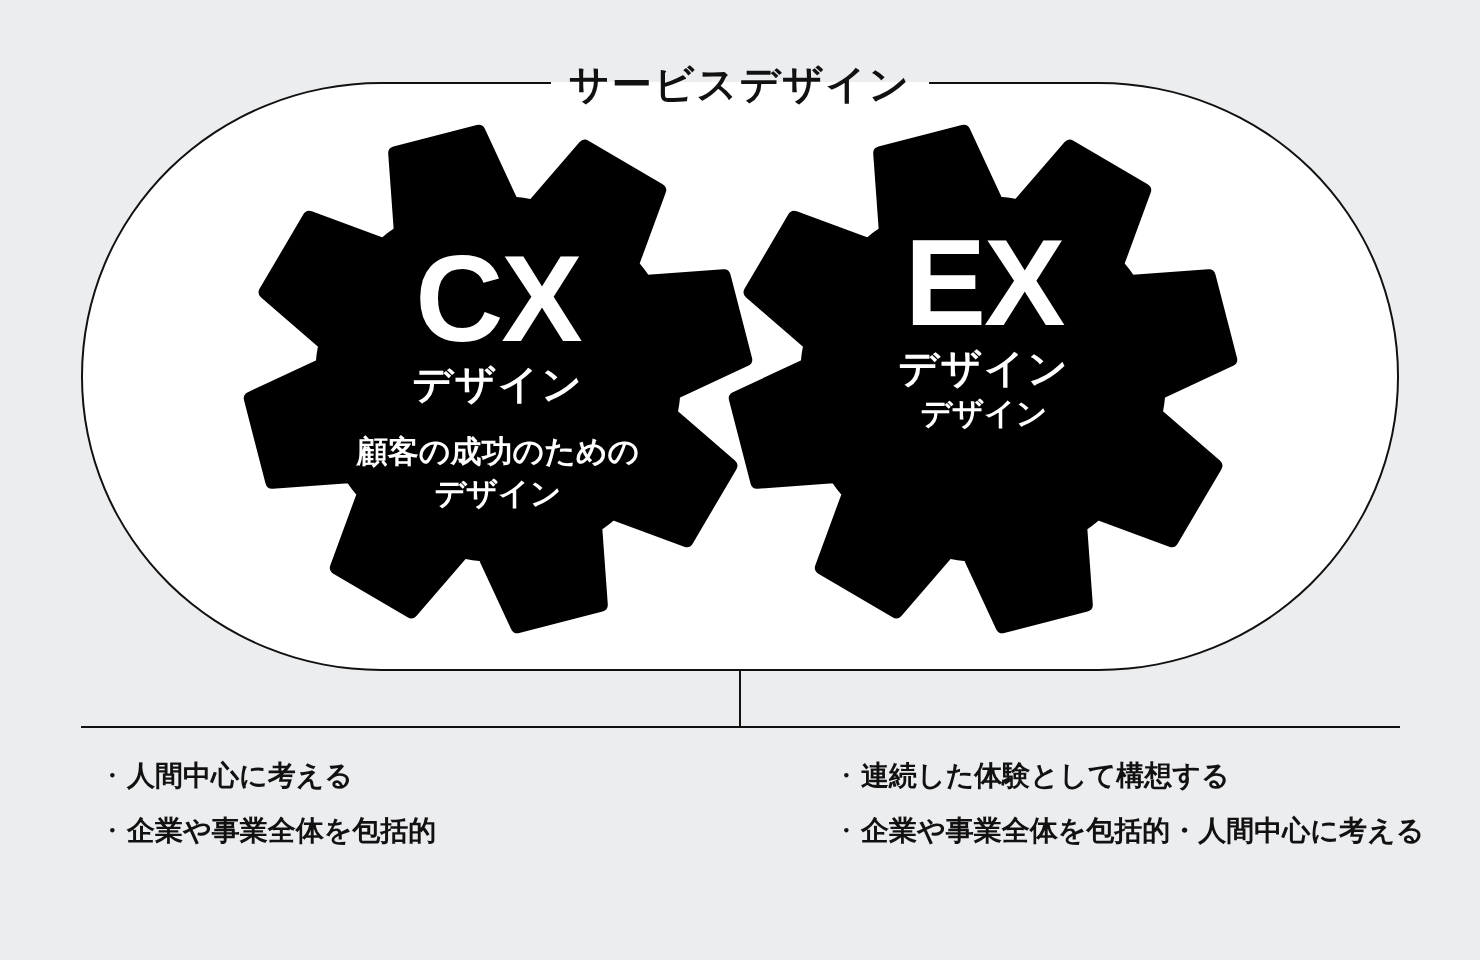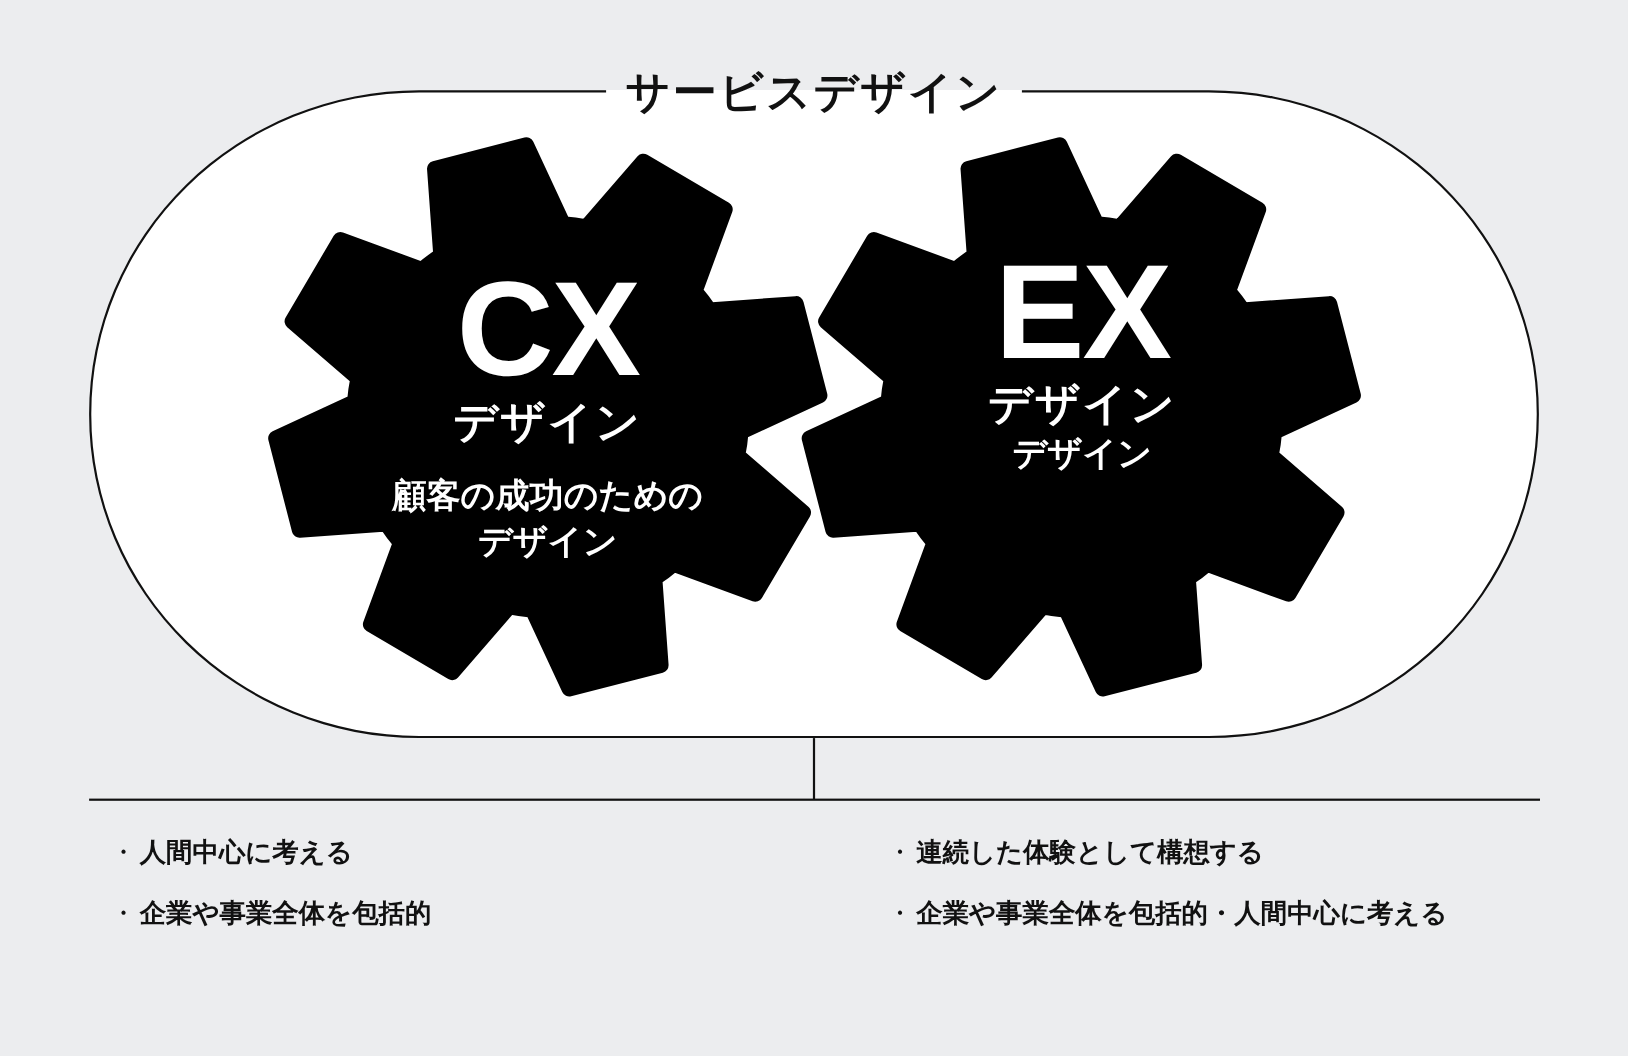--- a/index.html
+++ b/index.html
@@ -48,26 +48,26 @@
     .connector-v {
       position: absolute; left: 739px; top: 671px; width: 2px; height: 56px; background: #111;
     }
     .rule-h {
       position: absolute; left: 81px; top: 726px; width: 1319px; height: 2px; background: #111;
     }
     .list {
       position: absolute; top: 748px; margin: 0; padding: 0; list-style: none;
     }
     .list li {
-      font-size: 24px; font-weight: bold; line-height: 55px; height: 55px;
+      font-size: 28px; font-weight: bold; line-height: 55px; height: 55px;
       white-space: nowrap; color: #111;
     }
     .bullet { display: inline-block; width: 30px; text-align: center; font-weight: normal; margin-left: 12px; margin-right: 0px; }
     .list-left { left: 85px; }
-    .list-right { left: 791px; }
+    .list-right { left: 819px; }
   </style>
 </head>
 <body>
 
 <div class="stadium"></div>
 
 <svg id="diagram-svg" viewBox="0 0 1480 960">
   <path id="gear-cx" fill="#000" stroke="#000" stroke-width="14" stroke-linejoin="round" d="M400.9,232.2 L395.2,153.3 L478.5,131.8 L511.8,203.5 A176,176 0 0 1 533.1,206.5 L533.1,206.5 L584.9,146.7 L659.1,190.4 L631.8,264.7 A176,176 0 0 1 644.8,281.9 L644.8,281.9 L723.7,276.2 L745.2,359.5 L673.5,392.8 A176,176 0 0 1 670.5,414.1 L670.5,414.1 L730.3,465.9 L686.6,540.1 L612.3,512.8 A176,176 0 0 1 595.1,525.8 L595.1,525.8 L600.8,604.7 L517.5,626.2 L484.2,554.5 A176,176 0 0 1 462.9,551.5 L462.9,551.5 L411.1,611.3 L336.9,567.6 L364.2,493.3 A176,176 0 0 1 351.2,476.1 L351.2,476.1 L272.3,481.8 L250.8,398.5 L322.5,365.2 A176,176 0 0 1 325.5,343.9 L325.5,343.9 L265.7,292.1 L309.4,217.9 L383.7,245.2 A176,176 0 0 1 400.9,232.2 Z"></path>
   <path id="gear-ex" fill="#000" stroke="#000" stroke-width="14" stroke-linejoin="round" d="M885.9,232.2 L880.2,153.3 L963.5,131.8 L996.8,203.5 A176,176 0 0 1 1018.1,206.5 L1018.1,206.5 L1069.9,146.7 L1144.1,190.4 L1116.8,264.7 A176,176 0 0 1 1129.8,281.9 L1129.8,281.9 L1208.7,276.2 L1230.2,359.5 L1158.5,392.8 A176,176 0 0 1 1155.5,414.1 L1155.5,414.1 L1215.3,465.9 L1171.6,540.1 L1097.3,512.8 A176,176 0 0 1 1080.1,525.8 L1080.1,525.8 L1085.8,604.7 L1002.5,626.2 L969.2,554.5 A176,176 0 0 1 947.9,551.5 L947.9,551.5 L896.1,611.3 L821.9,567.6 L849.2,493.3 A176,176 0 0 1 836.2,476.1 L836.2,476.1 L757.3,481.8 L735.8,398.5 L807.5,365.2 A176,176 0 0 1 810.5,343.9 L810.5,343.9 L750.7,292.1 L794.4,217.9 L868.7,245.2 A176,176 0 0 1 885.9,232.2 Z"></path>
 </svg>

